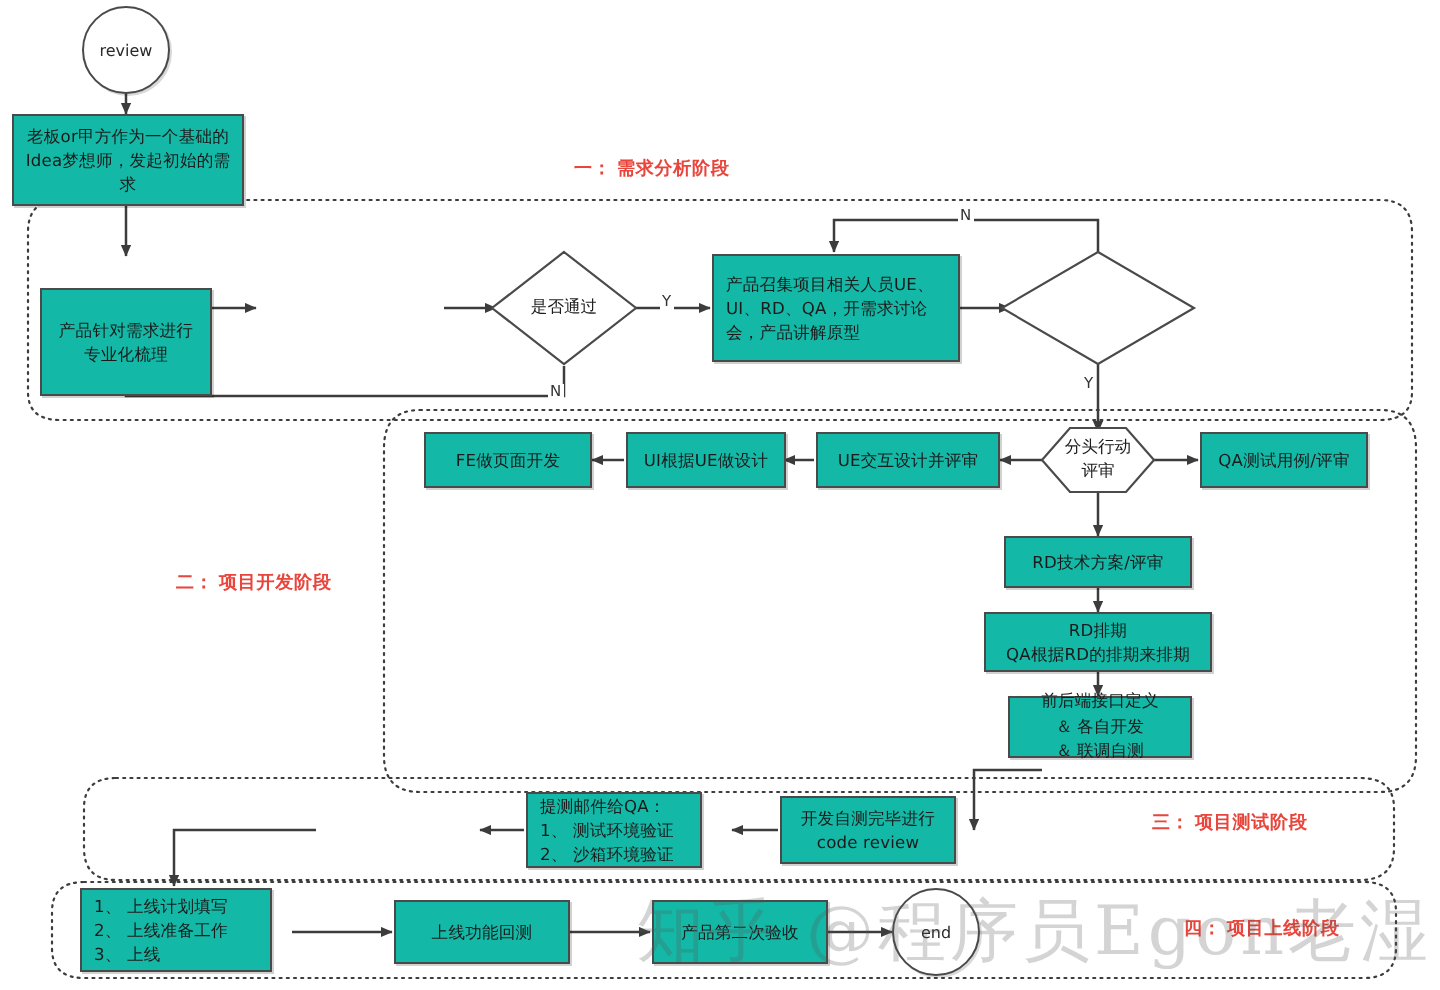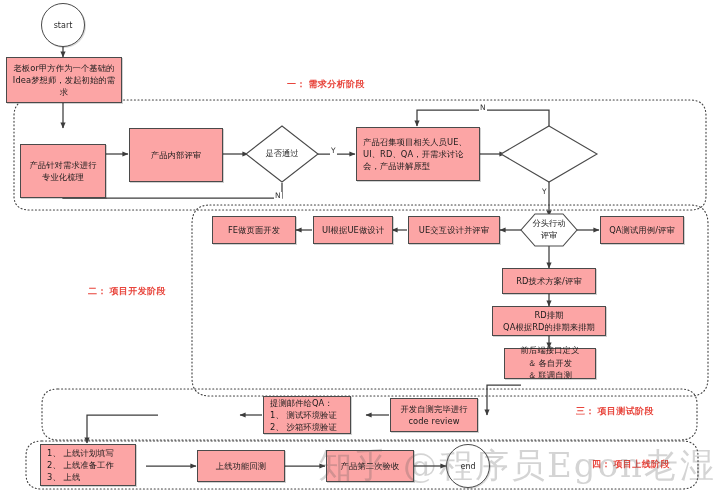--- a/index.html
+++ b/index.html
@@ -16,21 +16,21 @@
   }
   svg#wires{
     position:absolute;
     left:0;top:0;
     width:720px;height:495px;
     pointer-events:none;
   }
   .node{
     position:absolute;
     box-sizing:border-box;
-    background:#fca5a5;
+    background:#14b8a6;
     border:1px solid #4a4a4a;
     display:flex;
     align-items:center;
     justify-content:center;
     text-align:center;
     color:#1b1b1b;
     font-size:8.3px;
     line-height:1.45;
     letter-spacing:0.1px;
     box-shadow:1px 1px 0 rgba(0,0,0,0.18);
@@ -178,34 +178,33 @@
     </g>
 
     <g fill="#ffffff" stroke="#4a4a4a" stroke-width="1.1">
       <path d="M282,126 L318,154 L282,182 L246,154 Z"></path>
       <path d="M549,126 L597,154 L549,182 L501,154 Z"></path>
       <path d="M535,214 L563,214 L577,230 L563,246 L535,246 L521,230 Z"></path>
     </g>
   </svg>
 
   <div class="term" style="left:41px;top:3px;width:44px;height:44px;">
-    <span>start</span>
+    <span>review</span>
   </div>
 
   <div class="term" style="left:446px;top:444px;width:44px;height:44px;">
     <span>end</span>
   </div>
 
   <div class="node lines-box" style="left:6px;top:57px;width:116px;height:46px;">老板or甲方作为一个基础的
 Idea梦想师，发起初始的需求</div>
 
   <div class="node lines-box" style="left:20px;top:144px;width:86px;height:54px;">产品针对需求进行
 专业化梳理</div>
 
-  <div class="node" style="left:129px;top:128px;width:94px;height:54px;">产品内部评审</div>
 
   <div class="node lines-box" style="left:356px;top:127px;width:124px;height:54px;padding-left:6px;justify-content:flex-start;text-align:left;">产品召集项目相关人员UE、
 UI、RD、QA，开需求讨论
 会，产品讲解原型</div>
 
   <div class="node" style="left:600px;top:216px;width:84px;height:28px;">QA测试用例/评审</div>
 
   <div class="node" style="left:408px;top:216px;width:92px;height:28px;">UE交互设计并评审</div>
 
   <div class="node" style="left:313px;top:216px;width:80px;height:28px;">UI根据UE做设计</div>

